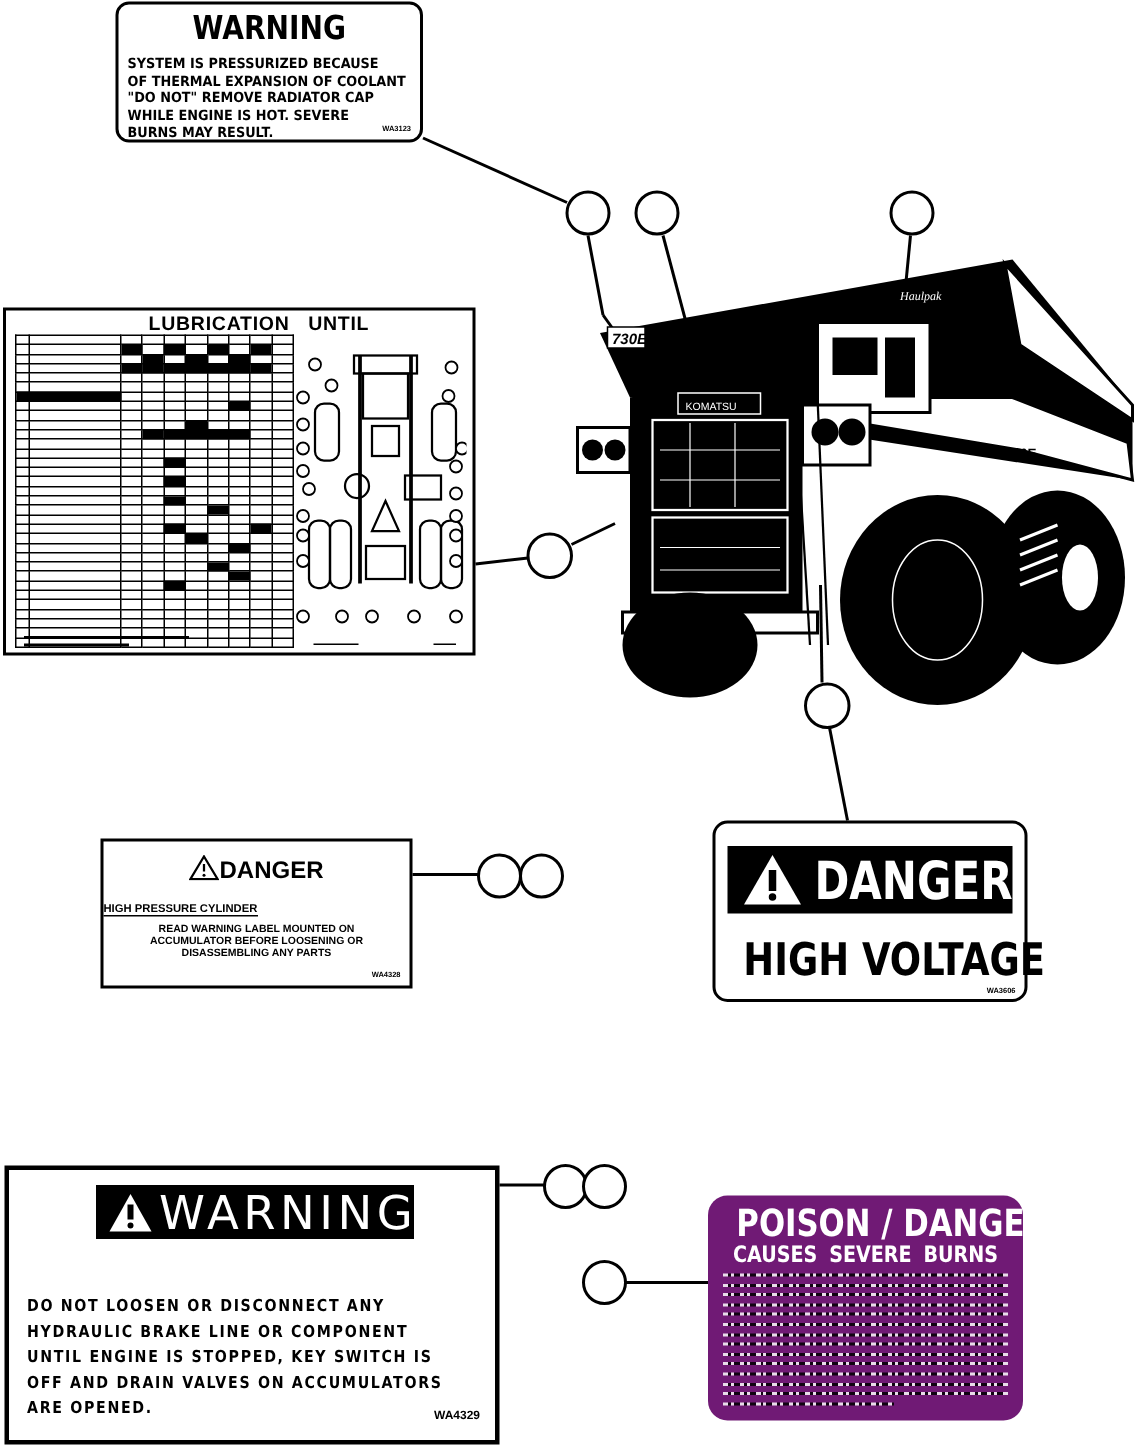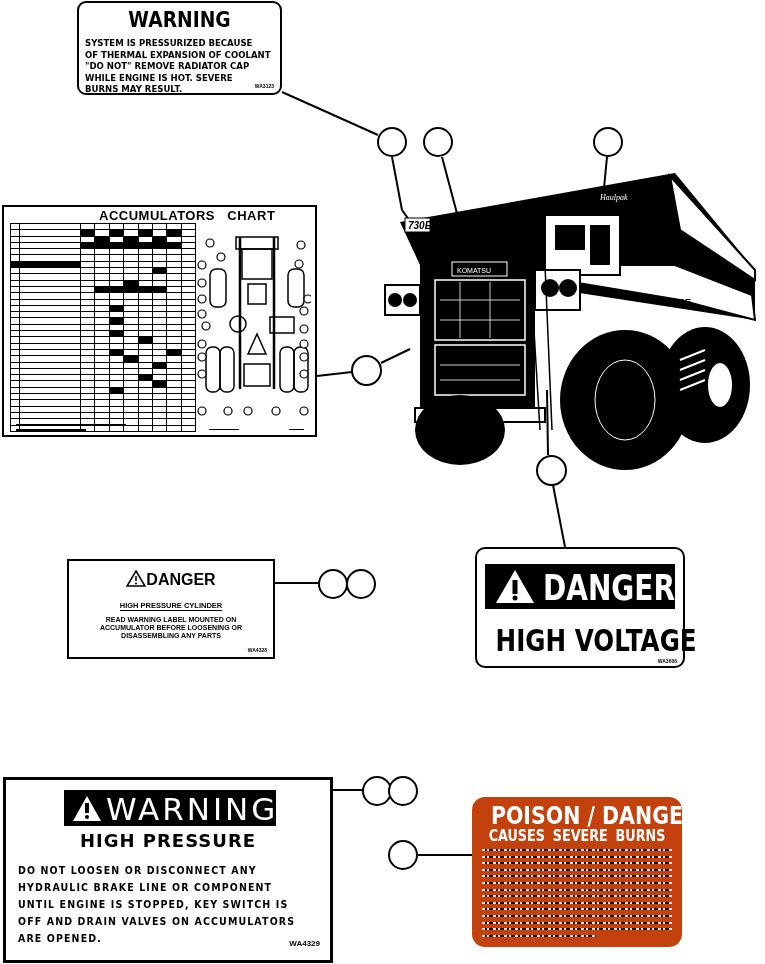--- a/index.html
+++ b/index.html
@@ -14,39 +14,39 @@
   
   .lube{left:2px;top:205px;width:315px;height:232px;border:2px solid #000;box-sizing:border-box;}
   .lube .title{position:absolute;left:95px;top:1px;font-weight:bold;font-size:13px;letter-spacing:0.5px;white-space:pre;}
   .lube table{position:absolute;left:6px;top:16px;width:186px;border-collapse:collapse;}
   .lube td{border:1px solid #000;height:5.3px;padding:0;font-size:2px;}
   .lube td.f{background:#000;}
   .lube .note{position:absolute;left:12px;height:2px;background:#000;}
   
   .lbl-cyl{left:67px;top:559px;width:208px;height:100px;border:2px solid #000;box-sizing:border-box;}
   .lbl-cyl .title{position:absolute;left:0;right:0;top:9px;text-align:center;font-weight:bold;font-size:16px;}
-  .lbl-cyl .sub{position:absolute;left:0;right:0;top:40px;text-align:center;font-weight:bold;font-size:7.5px;}
+  .lbl-cyl .sub{position:absolute;left:0;right:0;top:40px;font-weight:bold;font-size:7.5px;}
   .lbl-cyl .sub span{border-bottom:1px solid #000;}
   .lbl-cyl .body{position:absolute;left:0;right:0;top:55px;text-align:center;font-weight:bold;font-size:7px;line-height:8px;white-space:pre;}
   .lbl-cyl .code{position:absolute;right:6px;bottom:4px;font-size:5px;font-weight:bold;}
   
   .lbl-hv{left:475px;top:547px;width:210px;height:121px;border:2px solid #000;border-radius:10px;box-sizing:border-box;}
   .lbl-hv .band{position:absolute;left:8px;top:15px;width:190px;height:45px;background:#000;color:#fff;}
   .lbl-hv .band .t{position:absolute;left:58px;top:4px;font-weight:bold;font-size:35px;transform:scaleX(0.8);transform-origin:left;font-family:"DejaVu Sans",sans-serif;}
   .lbl-hv .hv{position:absolute;left:0;right:0;top:74px;text-align:center;font-weight:bold;font-size:30px;transform:scaleX(0.82);font-family:"DejaVu Sans",sans-serif;white-space:nowrap;}
   .lbl-hv .code{position:absolute;right:6px;bottom:2px;font-size:5px;font-weight:bold;}
   
   .lbl-hp{left:3px;top:777px;width:330px;height:186px;border:3px solid #000;box-sizing:border-box;}
   .lbl-hp .band{position:absolute;left:58px;top:10px;width:212px;height:36px;background:#000;color:#fff;}
   .lbl-hp .band .t{position:absolute;left:42px;top:1px;font-size:31px;letter-spacing:3px;font-family:"DejaVu Sans",sans-serif;}
   .lbl-hp .sub{position:absolute;left:0;right:0;top:50px;text-align:center;font-size:18px;font-weight:bold;letter-spacing:1px;font-family:"DejaVu Sans",sans-serif;}
   .lbl-hp .body{position:absolute;left:12px;top:82px;font-size:11px;line-height:17px;letter-spacing:1.3px;white-space:pre;font-family:"DejaVu Sans",sans-serif;font-weight:bold;transform:scaleX(0.86);transform-origin:left;}
   .lbl-hp .code{position:absolute;right:10px;bottom:12px;font-size:8px;font-weight:bold;}
   
-  .lbl-poison{left:472px;top:797px;width:210px;height:150px;background:#c2410c;border-radius:13px;color:#fff;}
+  .lbl-poison{left:472px;top:797px;width:210px;height:150px;background:#701a75;border-radius:13px;color:#fff;}
   .lbl-poison .t1{position:absolute;left:0;right:0;top:4px;text-align:center;font-weight:bold;font-size:25px;transform:scaleX(0.82);font-family:"DejaVu Sans",sans-serif;white-space:nowrap;}
   .lbl-poison .t2{position:absolute;left:0;right:0;top:30px;text-align:center;font-weight:bold;font-size:15px;transform:scaleX(0.85);font-family:"DejaVu Sans",sans-serif;white-space:nowrap;word-spacing:4px;}
   .lbl-poison .fine{position:absolute;left:10px;right:10px;top:52px;}
   .lbl-poison .fine div{height:2px;margin-bottom:4.6px;background:repeating-linear-gradient(90deg,#fff 0 3px,#000 3px 5px,#fff 5px 7px,#000 7px 11px);opacity:.85;}
   .callout{position:absolute;border:2px solid #000;border-radius:50%;box-sizing:border-box;background:#fff;}
 </style>
 </head>
 <body>
 
 <svg class="lines" width="765" height="964">
@@ -89,21 +89,21 @@
   <div class="title">WARNING</div>
   <div class="body">SYSTEM IS PRESSURIZED BECAUSE
 OF THERMAL EXPANSION OF COOLANT
 "DO NOT" REMOVE RADIATOR CAP
 WHILE ENGINE IS HOT. SEVERE
 BURNS MAY RESULT.</div>
   <div class="code">WA3123</div>
 </div>
 
 <div class="abs lube">
-  <div class="title">ACCUMULATORS   CHART</div>
+  <div class="title">LUBRICATION   UNTIL</div>
   <table>
     <tbody>
         <tr>
           <td style="width:8px"></td>
           <td style="width:60px"></td>
           <td></td>
           <td></td>
           <td></td>
           <td></td>
           <td></td>
@@ -633,21 +633,20 @@
 
 <div class="abs lbl-hp">
   <div class="band">
     <svg class="abs" style="left:8px;top:5px" width="30" height="27">
         <polygon points="15,1 29,26 1,26" fill="#fff"></polygon>
         <rect x="13" y="8" width="4" height="10" fill="#000"></rect>
         <circle cx="15" cy="22" r="2" fill="#000"></circle>
       </svg>
     <span class="t">WARNING</span>
   </div>
-  <div class="sub">HIGH PRESSURE</div>
   <div class="body">DO NOT LOOSEN OR DISCONNECT ANY
 HYDRAULIC BRAKE LINE OR COMPONENT
 UNTIL ENGINE IS STOPPED, KEY SWITCH IS
 OFF AND DRAIN VALVES ON ACCUMULATORS
 ARE OPENED.</div>
   <div class="code">WA4329</div>
 </div>
 
 <div class="abs lbl-poison">
   <div class="t1">POISON / DANGER</div>

